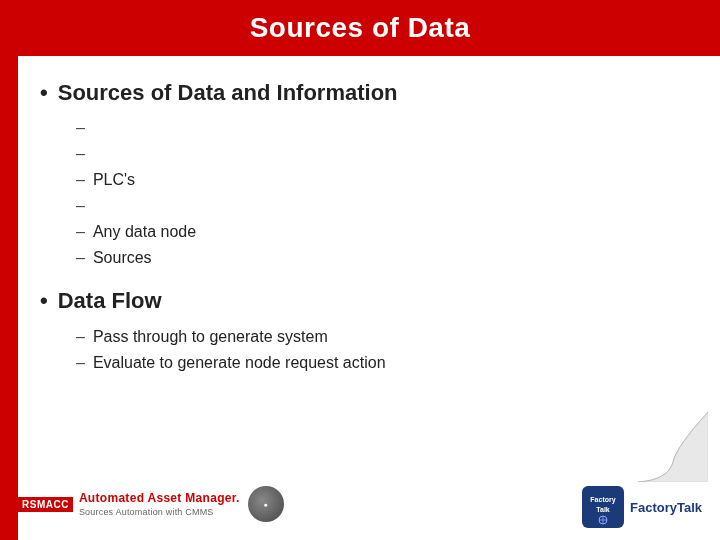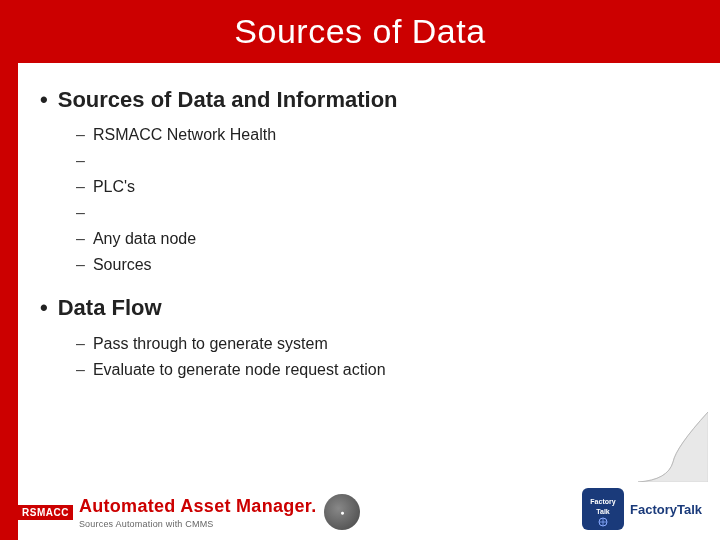--- a/index.html
+++ b/index.html
@@ -23,22 +23,22 @@
 
     .header {
       background: #cc0000;
       width: 100%;
       padding: 12px 20px;
       text-align: center;
     }
 
     .header-title {
       color: #ffffff;
-      font-size: 34px;
-      font-weight: normal;
+      font-size: 28px;
+      font-weight: bold;
       letter-spacing: 0.5px;
     }
 
     .content {
       flex: 1;
       padding: 24px 40px 20px 40px;
       display: flex;
       flex-direction: column;
       gap: 18px;
     }
@@ -84,35 +84,35 @@
 
     .dash {
       flex-shrink: 0;
       color: #444;
       font-size: 16px;
       line-height: 1.5;
     }
 
     .footer {
       display: flex;
-      align-items: flex-end;
+      align-items: flex-start;
       justify-content: space-between;
       padding: 6px 18px 10px 18px;
       height: 60px;
     }
 
     .footer-left {
       display: flex;
       flex-direction: column;
       align-items: flex-start;
       gap: 2px;
     }
 
     .footer-logo-text {
-      font-size: 18px;
+      font-size: 12px;
       font-weight: bold;
       color: #cc0000;
       letter-spacing: 0.3px;
     }
 
     .footer-logo-sub {
       font-size: 9px;
       color: #666;
       letter-spacing: 0.2px;
     }
@@ -186,21 +186,20 @@
   <div class="content">
 
     <div class="bullet-section">
       <div class="bullet-main">
         <span class="bullet-dot">•</span>
         <span>Sources of Data and Information</span>
       </div>
       <div class="sub-list">
         <div class="sub-item">
           <span class="dash">–</span>
-          <span>RSMACC Network Health</span>
         </div>
         <div class="sub-item">
           <span class="dash">–</span>
         </div>
         <div class="sub-item">
           <span class="dash">–</span>
           <span>PLC's</span>
         </div>
         <div class="sub-item">
           <span class="dash">–</span>

